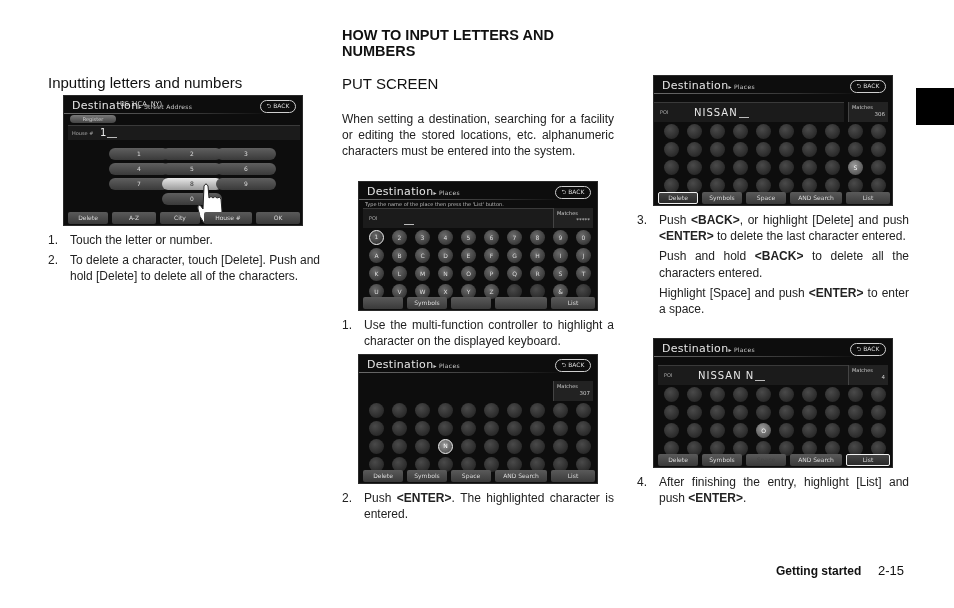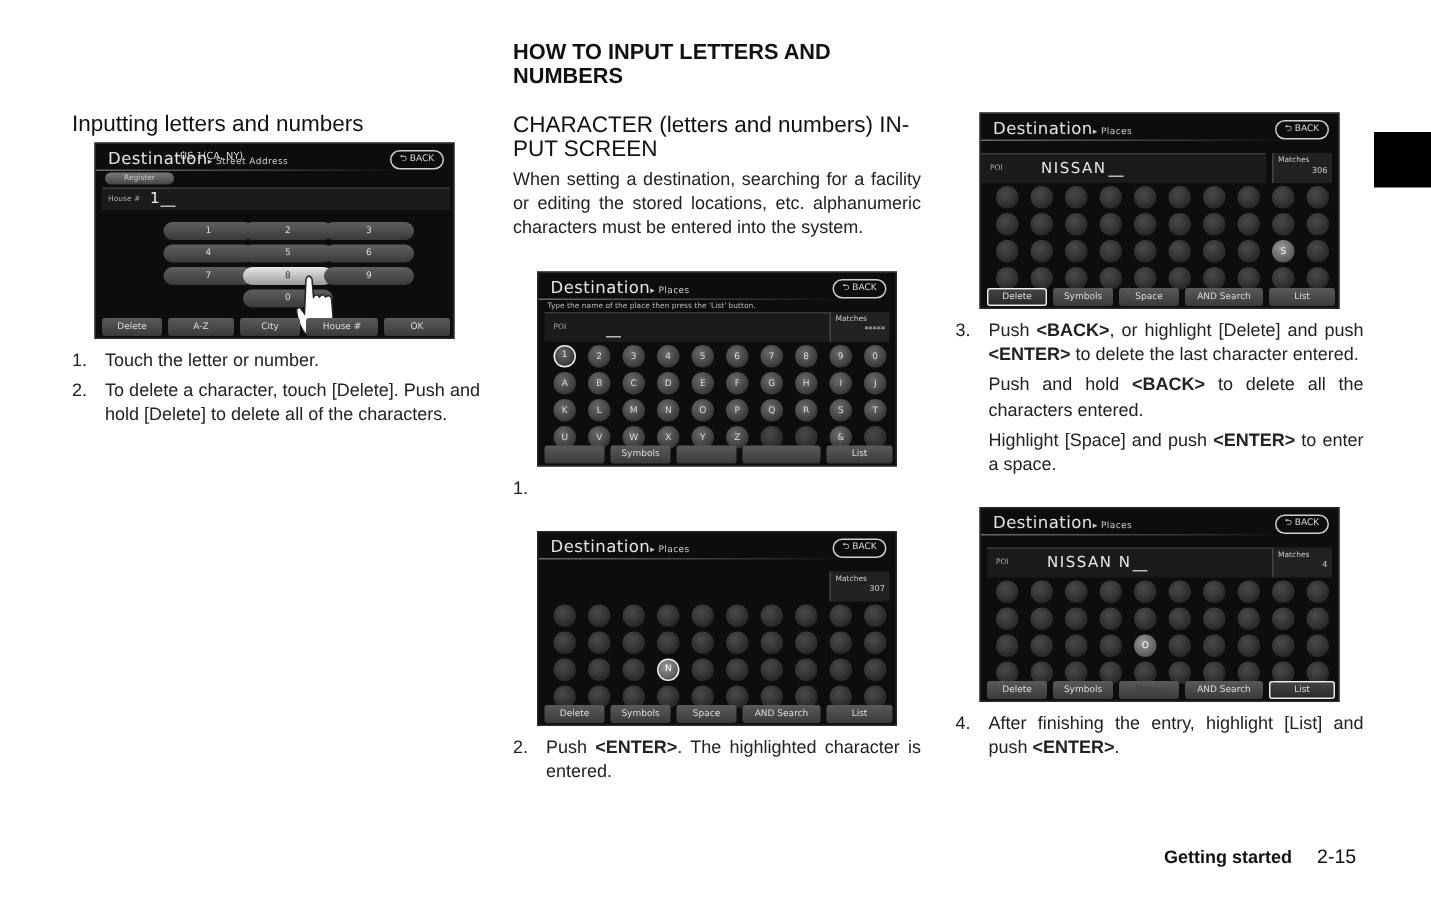--- a/index.html
+++ b/index.html
@@ -88,21 +88,20 @@
     <div class="sbtn" style="left:188px; width:44px;">OK</div>
   </div>
 </div>
 
 <div class="abs" style="left:48px; top:232px; width:272px;">
   <div class="step"><span class="num">1.</span><span>Touch the letter or number.</span></div>
   <div class="step" style="margin-top:4px;"><span class="num">2.</span><span>To delete a character, touch [Delete]. Push and hold [Delete] to delete all of the characters.</span></div>
 </div>
 
 <div class="abs h-sub" style="left:342px; top:76px; width:280px;">
-  <div>CHARACTER (letters and numbers) IN-</div>
   <div>PUT SCREEN</div>
 </div>
 <div class="abs body-text" style="left:342px; top:111px; width:272px;">When setting a destination, searching for a facility or editing the stored locations, etc. alphanumeric characters must be entered into the system.</div>
 
 <div class="screen" style="left:358px; top:181px; width:240px; height:130px;">
   <div class="title"><span>Destination</span><span class="sub">▸ Places</span></div>
   <div class="back">⮌ BACK</div>
   <div class="rule" style="top:17px; width:200px;"></div>
   <div class="hint">Type the name of the place then press the 'List' button.</div>
   <div class="field" style="left:4px; top:26px; width:190px; height:20px;">
@@ -158,21 +157,21 @@
   <div class="btnrow" style="top:115px;">
     <div class="sbtn dim" style="left:0; width:40px;"></div>
     <div class="sbtn" style="left:44px; width:40px;">Symbols</div>
     <div class="sbtn dim" style="left:88px; width:40px;"></div>
     <div class="sbtn dim" style="left:132px; width:52px;"></div>
     <div class="sbtn" style="left:188px; width:44px;">List</div>
   </div>
 </div>
 
 <div class="abs" style="left:342px; top:317px; width:272px;">
-  <div class="step"><span class="num">1.</span></div>
+  <div class="step"><span class="num">1.</span><span>Use the multi-function controller to highlight a character on the displayed keyboard.</span></div>
 </div>
 
 <div class="screen" style="left:358px; top:354px; width:240px; height:130px;">
   <div class="title"><span>Destination</span><span class="sub">▸ Places</span></div>
   <div class="back">⮌ BACK</div>
   <div class="rule" style="top:17px; width:200px;"></div>
   <div class="matches" style="top:26px;"><span>Matches</span><span class="n">307</span></div>
   <div class="kb" style="top:48px;">
     <div class="key dim" style="left:0;top:0;"></div>
       <div class="key dim" style="left:23px;top:0;"></div>

